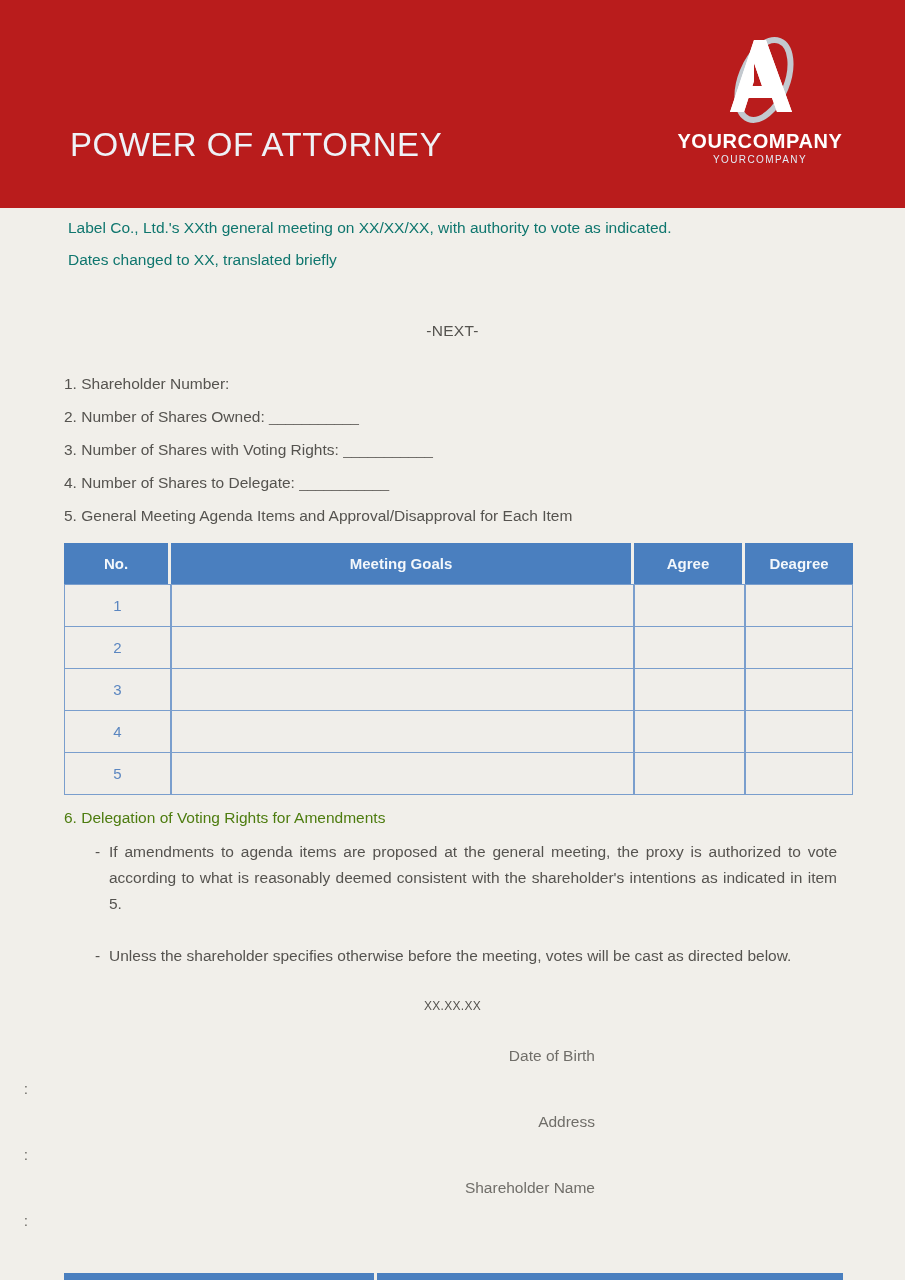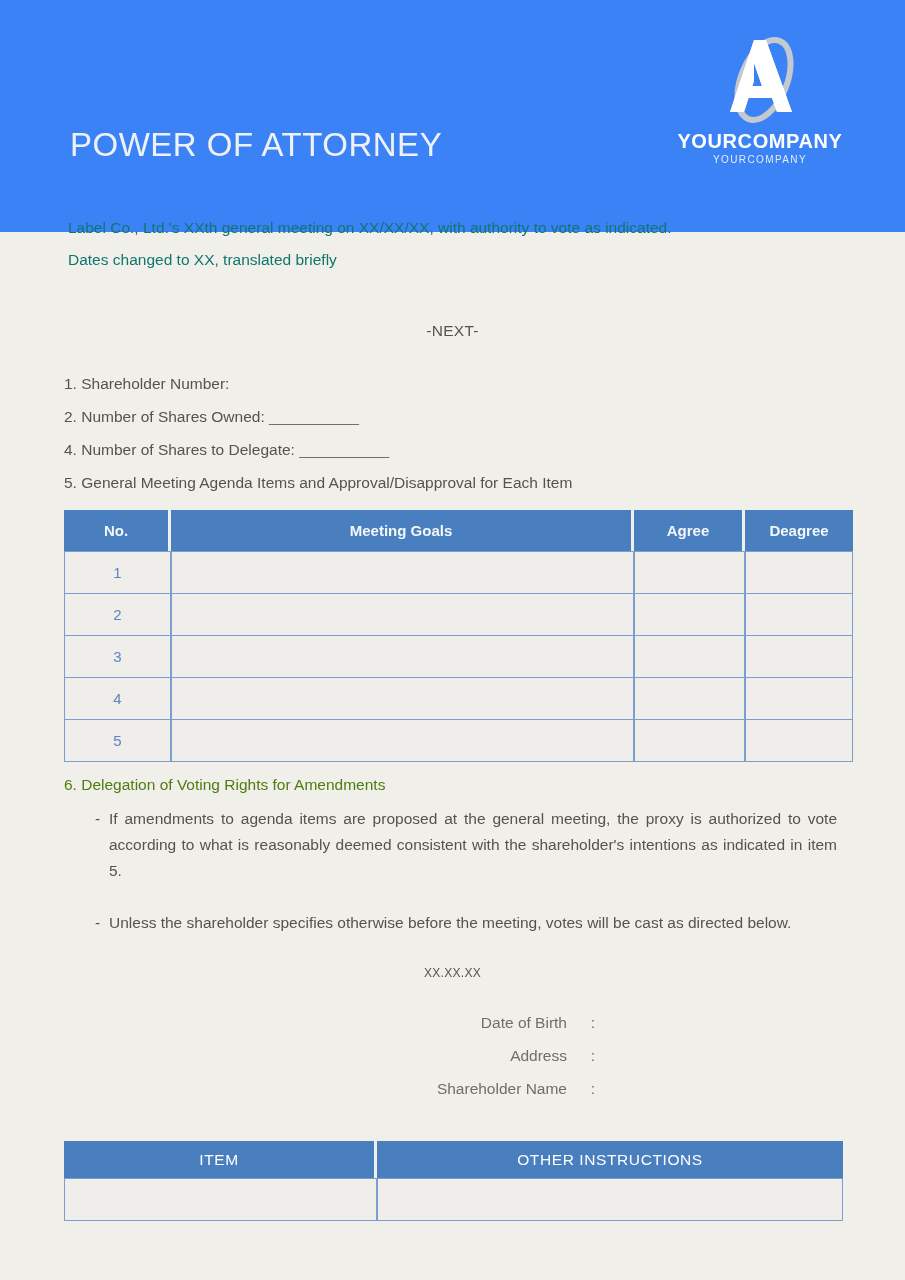--- a/index.html
+++ b/index.html
@@ -15,22 +15,22 @@
     overflow: hidden;
     position: relative;
   }
 
   
   .header-banner {
     position: absolute;
     left: 0;
     top: 0;
     width: 905px;
-    height: 232px;
-    background: #3b82f6;
+    height: 208px;
+    background: #b91c1c;
   }
   .doc-title {
     position: absolute;
     left: 70px;
     top: 126px;
     font-size: 33px;
     letter-spacing: 0.5px;
     color: #eef2f7;
     font-weight: 400;
     white-space: nowrap;
@@ -169,24 +169,25 @@
     color: #55534f;
     margin-top: 30px;
     letter-spacing: 0.3px;
   }
   .sign-block {
     margin-top: 26px;
     padding-right: 310px;
   }
   .sign-row {
     display: flex;
-    justify-content: flex-end;
+    justify-content: flex-start;
     font-size: 15.5px;
     color: #706e69;
     line-height: 33px;
+    flex-direction: column;
   }
   .sign-label { text-align: right; }
   .sign-colon { width: 28px; text-align: right; }
 
   
   .instr-table {
     margin: 36px 0 0 64px;
     width: 772px;
     border-collapse: separate;
     border-spacing: 0;
@@ -242,20 +243,24 @@
   <div class="numbered-list">
     <div class="num-item">
       <span>1. Shareholder Number:</span>
       <span class="blank-line"></span>
     </div>
     <div class="num-item">
       <span>2. Number of Shares Owned:</span>
       <span class="blank-line">___________</span>
     </div>
     <div class="num-item">
+      <span>3. Number of Shares with Voting Rights:</span>
+      <span class="blank-line">___________</span>
+    </div>
+    <div class="num-item">
       <span>4. Number of Shares to Delegate:</span>
       <span class="blank-line">___________</span>
     </div>
     <div class="num-item">
       <span>5. General Meeting Agenda Items and Approval/Disapproval for Each Item</span>
       <span class="blank-line"></span>
     </div>
   </div>
 
   <table class="goals-table">

